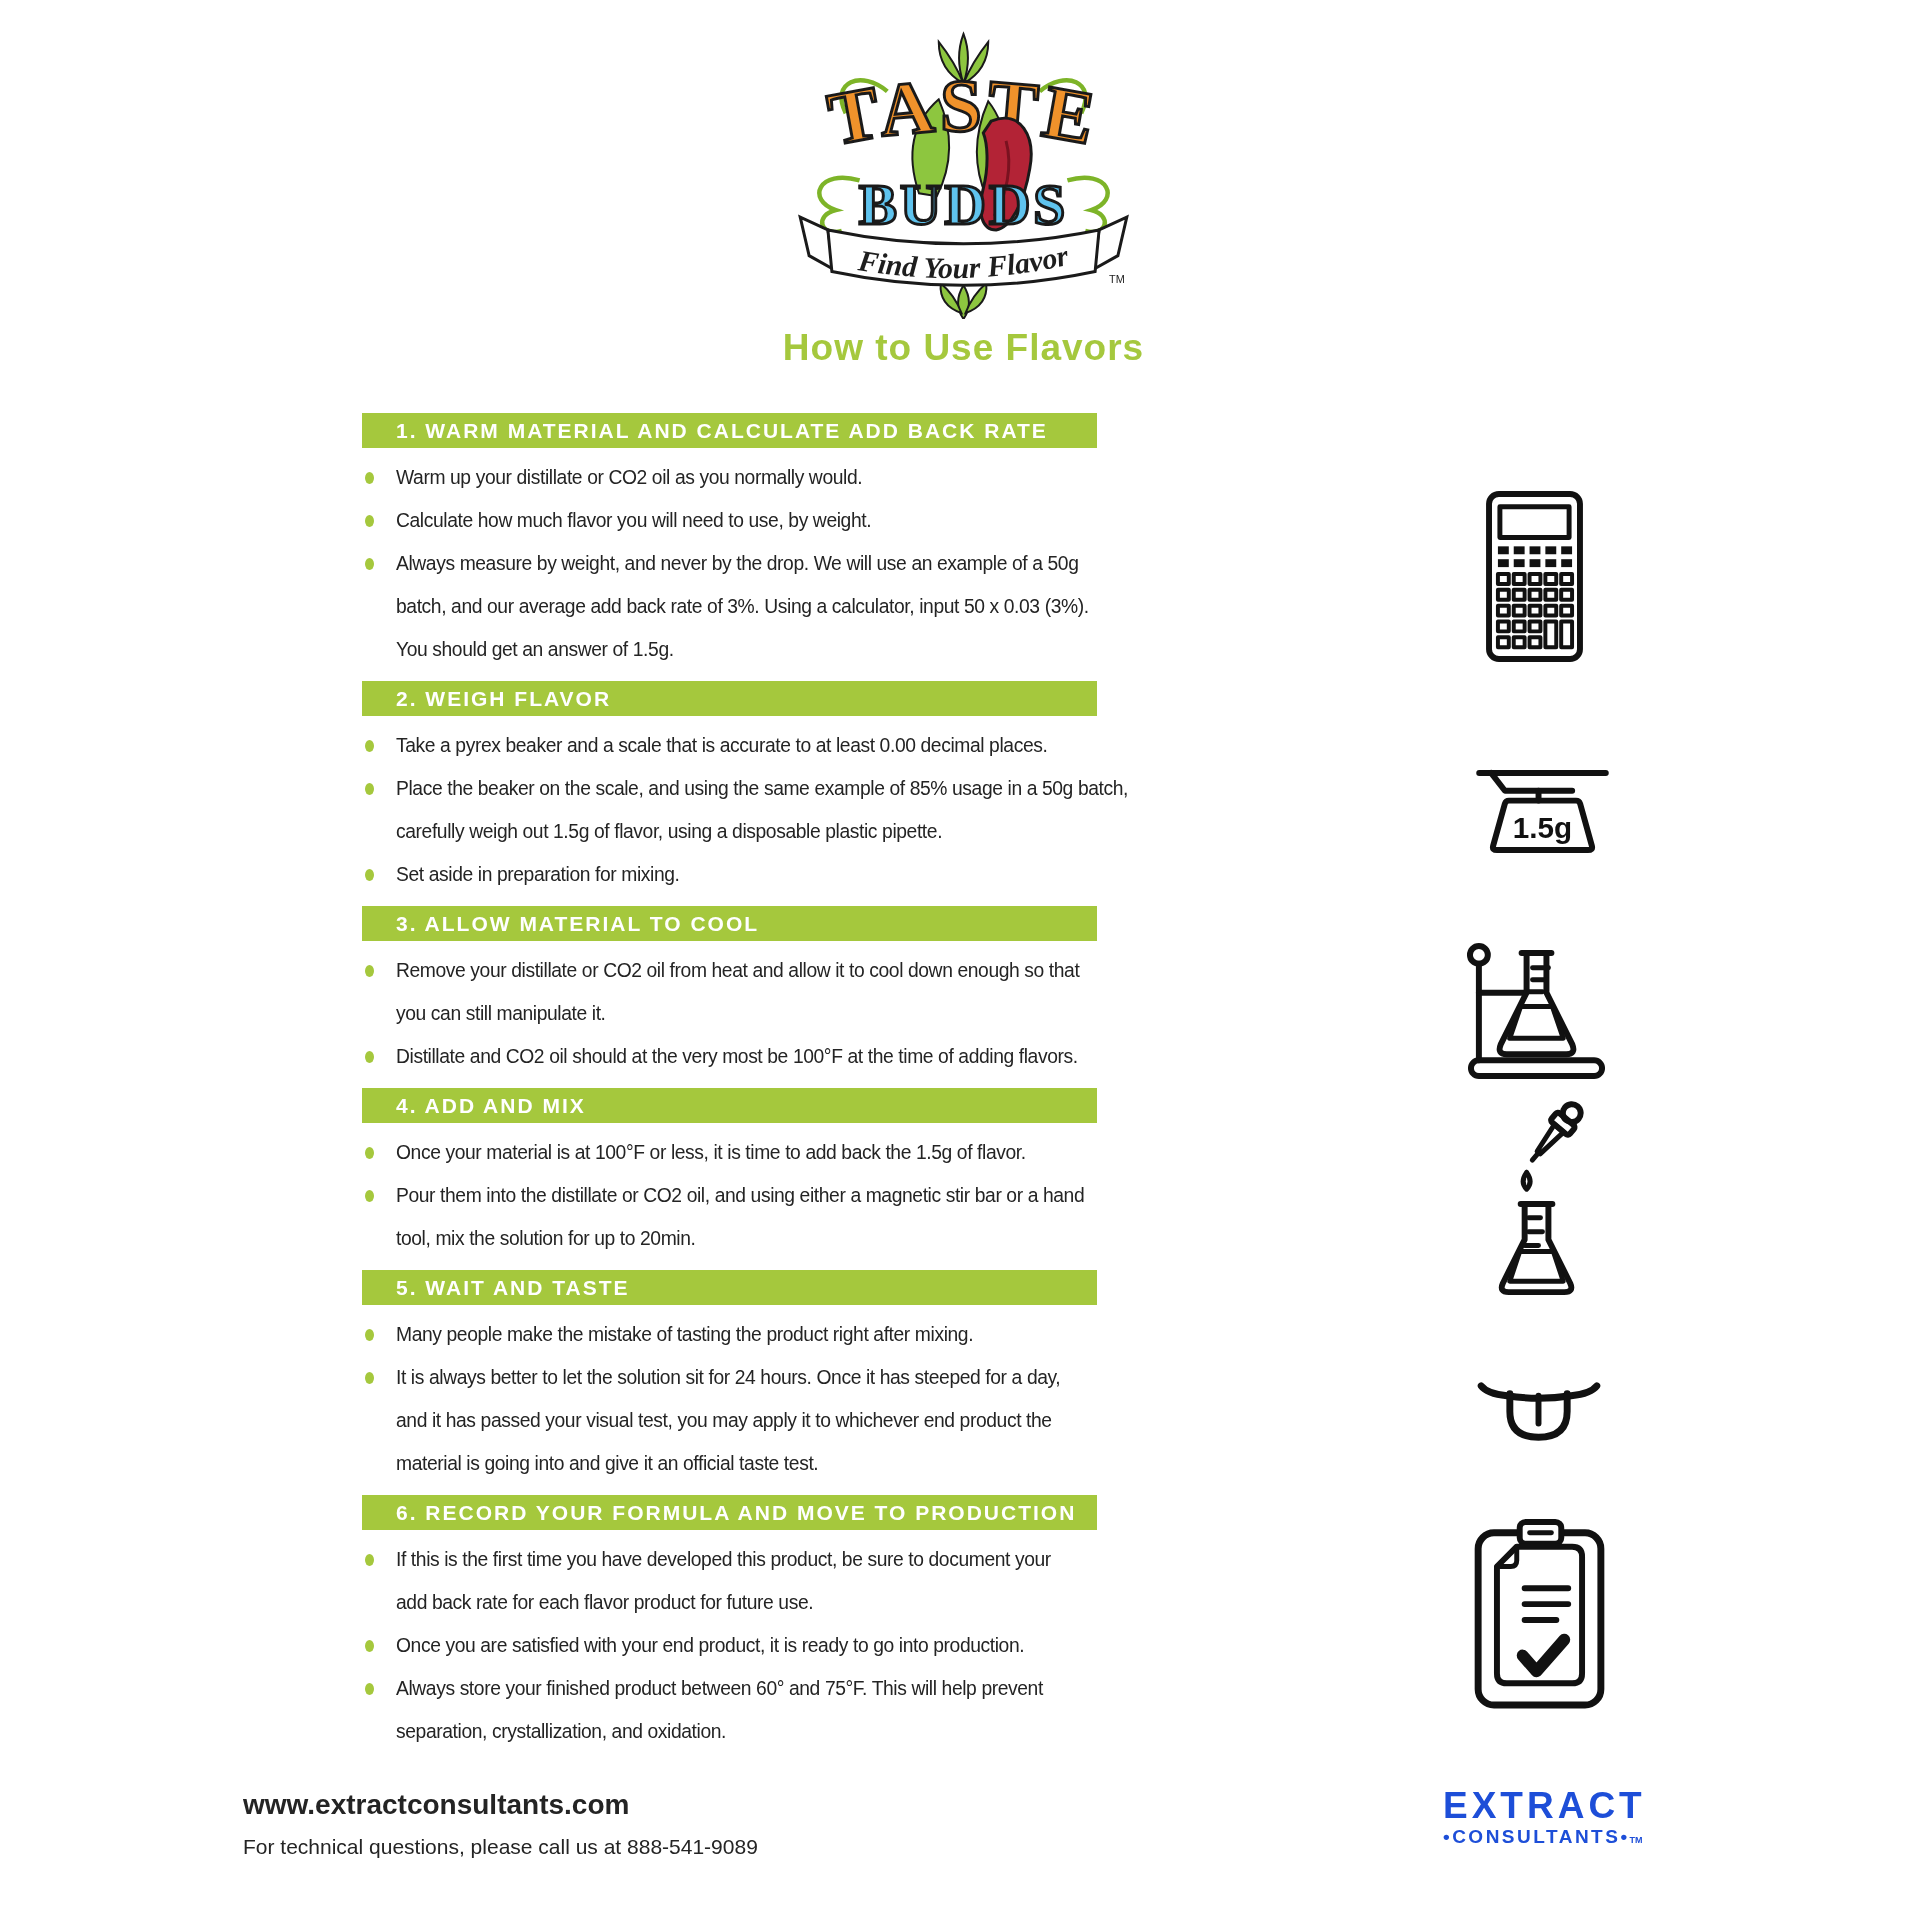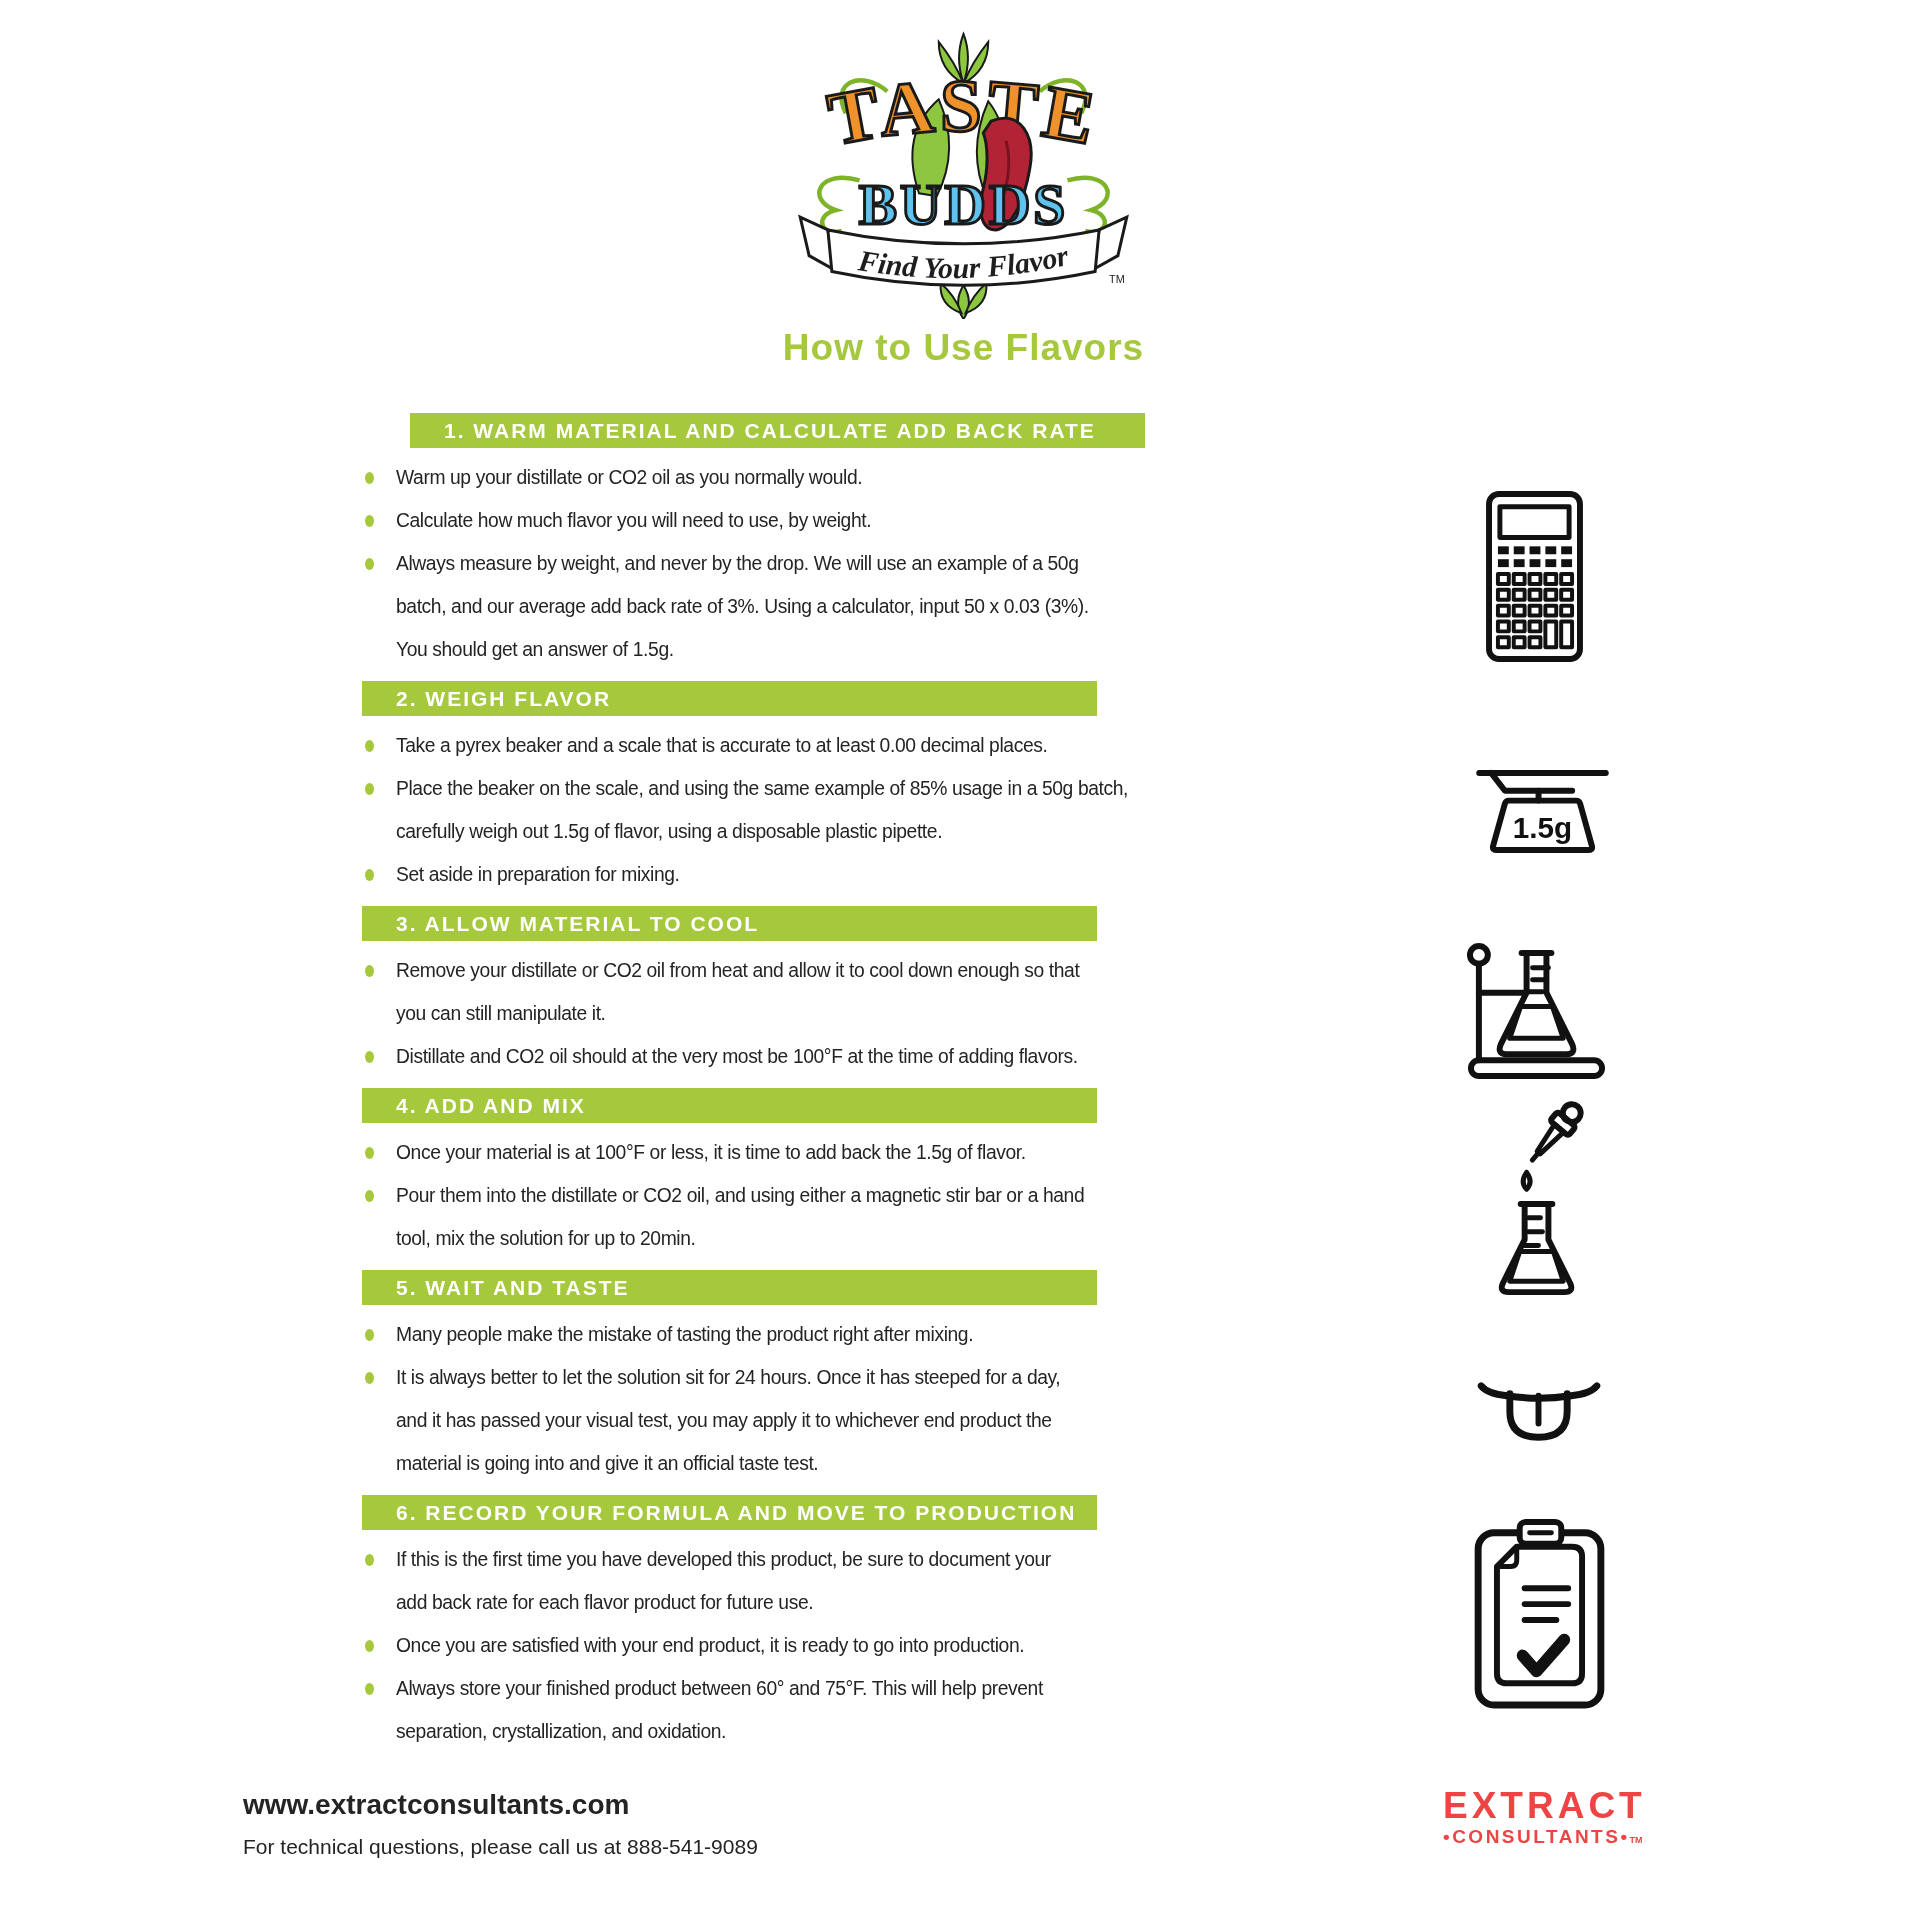--- a/index.html
+++ b/index.html
@@ -34,21 +34,21 @@
   
   .content{position:absolute;left:362px;top:413px;width:782px;}
   .step .bar{
     width:735px;height:35px;line-height:35px;
     background:var(--green);
     color:#ffffff;font-size:21px;font-weight:bold;
     letter-spacing:2px;padding-left:34px;
     text-transform:uppercase;
     margin:10px 0 8px 0;
   }
-  .step:first-child .bar{margin-top:0;margin-left:48px;}
+  .step:first-child .bar{margin-top:0;}
   .bullets{list-style:none;}
   .bullets li{
     position:relative;
     padding-left:34px;
     font-size:19.3px;letter-spacing:-0.4px;
     line-height:43px;
     white-space:pre-line;
     color:var(--ink);
   }
   .bullets li::before{
@@ -66,21 +66,21 @@
   #icon-flask-stand{left:1463px;top:941px;}
   #icon-dropper-flask{left:1483px;top:1101px;}
   #icon-tongue{left:1477px;top:1374px;}
   #icon-clipboard{left:1473px;top:1517px;}
   .scale-num{font-family:"Liberation Sans",sans-serif;font-weight:bold;}
 
   
   .footer-left{position:absolute;left:243px;top:1784px;}
   .footer-left .site{font-size:28px;font-weight:bold;letter-spacing:0;line-height:42px;}
   .footer-left .support{font-size:21px;line-height:42px;}
-  .brand{position:absolute;left:1443px;top:1787px;color:#ef4444;}
+  .brand{position:absolute;left:1443px;top:1787px;color:#1d4ed8;}
   .brand .l1{font-size:37px;font-weight:800;letter-spacing:4px;line-height:38px;}
   .brand .l2{font-size:19px;font-weight:bold;letter-spacing:2.5px;line-height:24px;}
   .brand .tm{font-size:9px;vertical-align:baseline;letter-spacing:0;}
 </style>
 </head>
 <body>
 
 <div class="logo-wrap">
   <svg width="347" height="289" viewBox="0 0 350 292">
 

